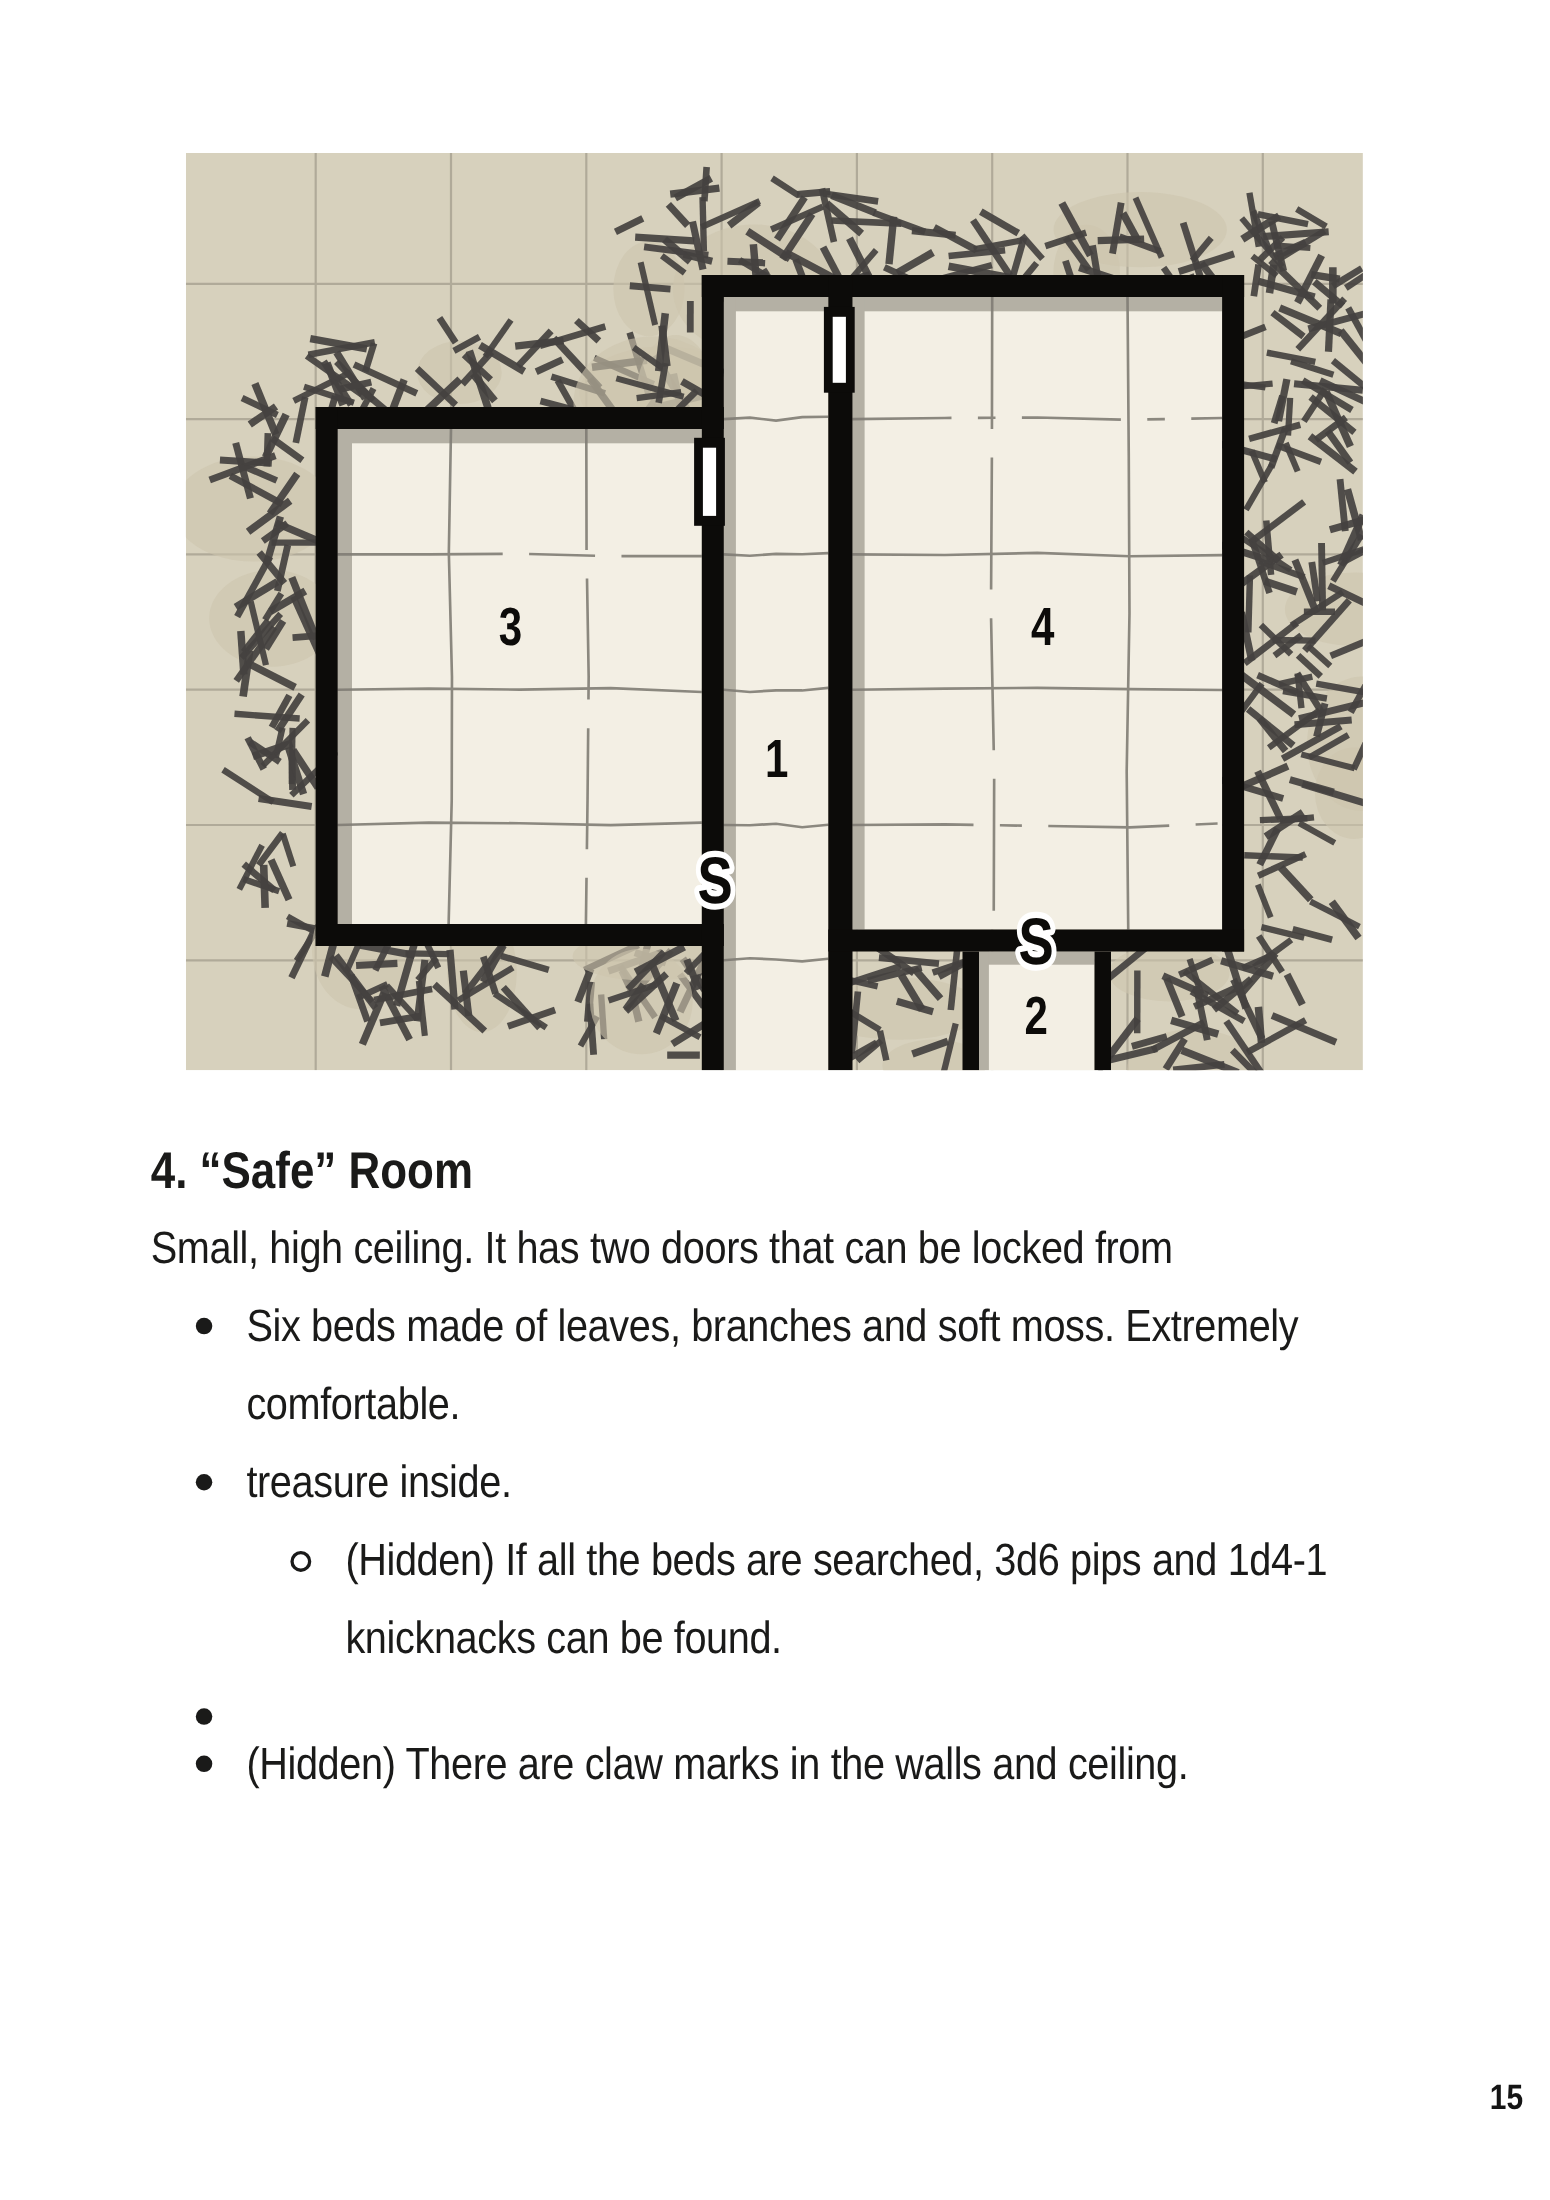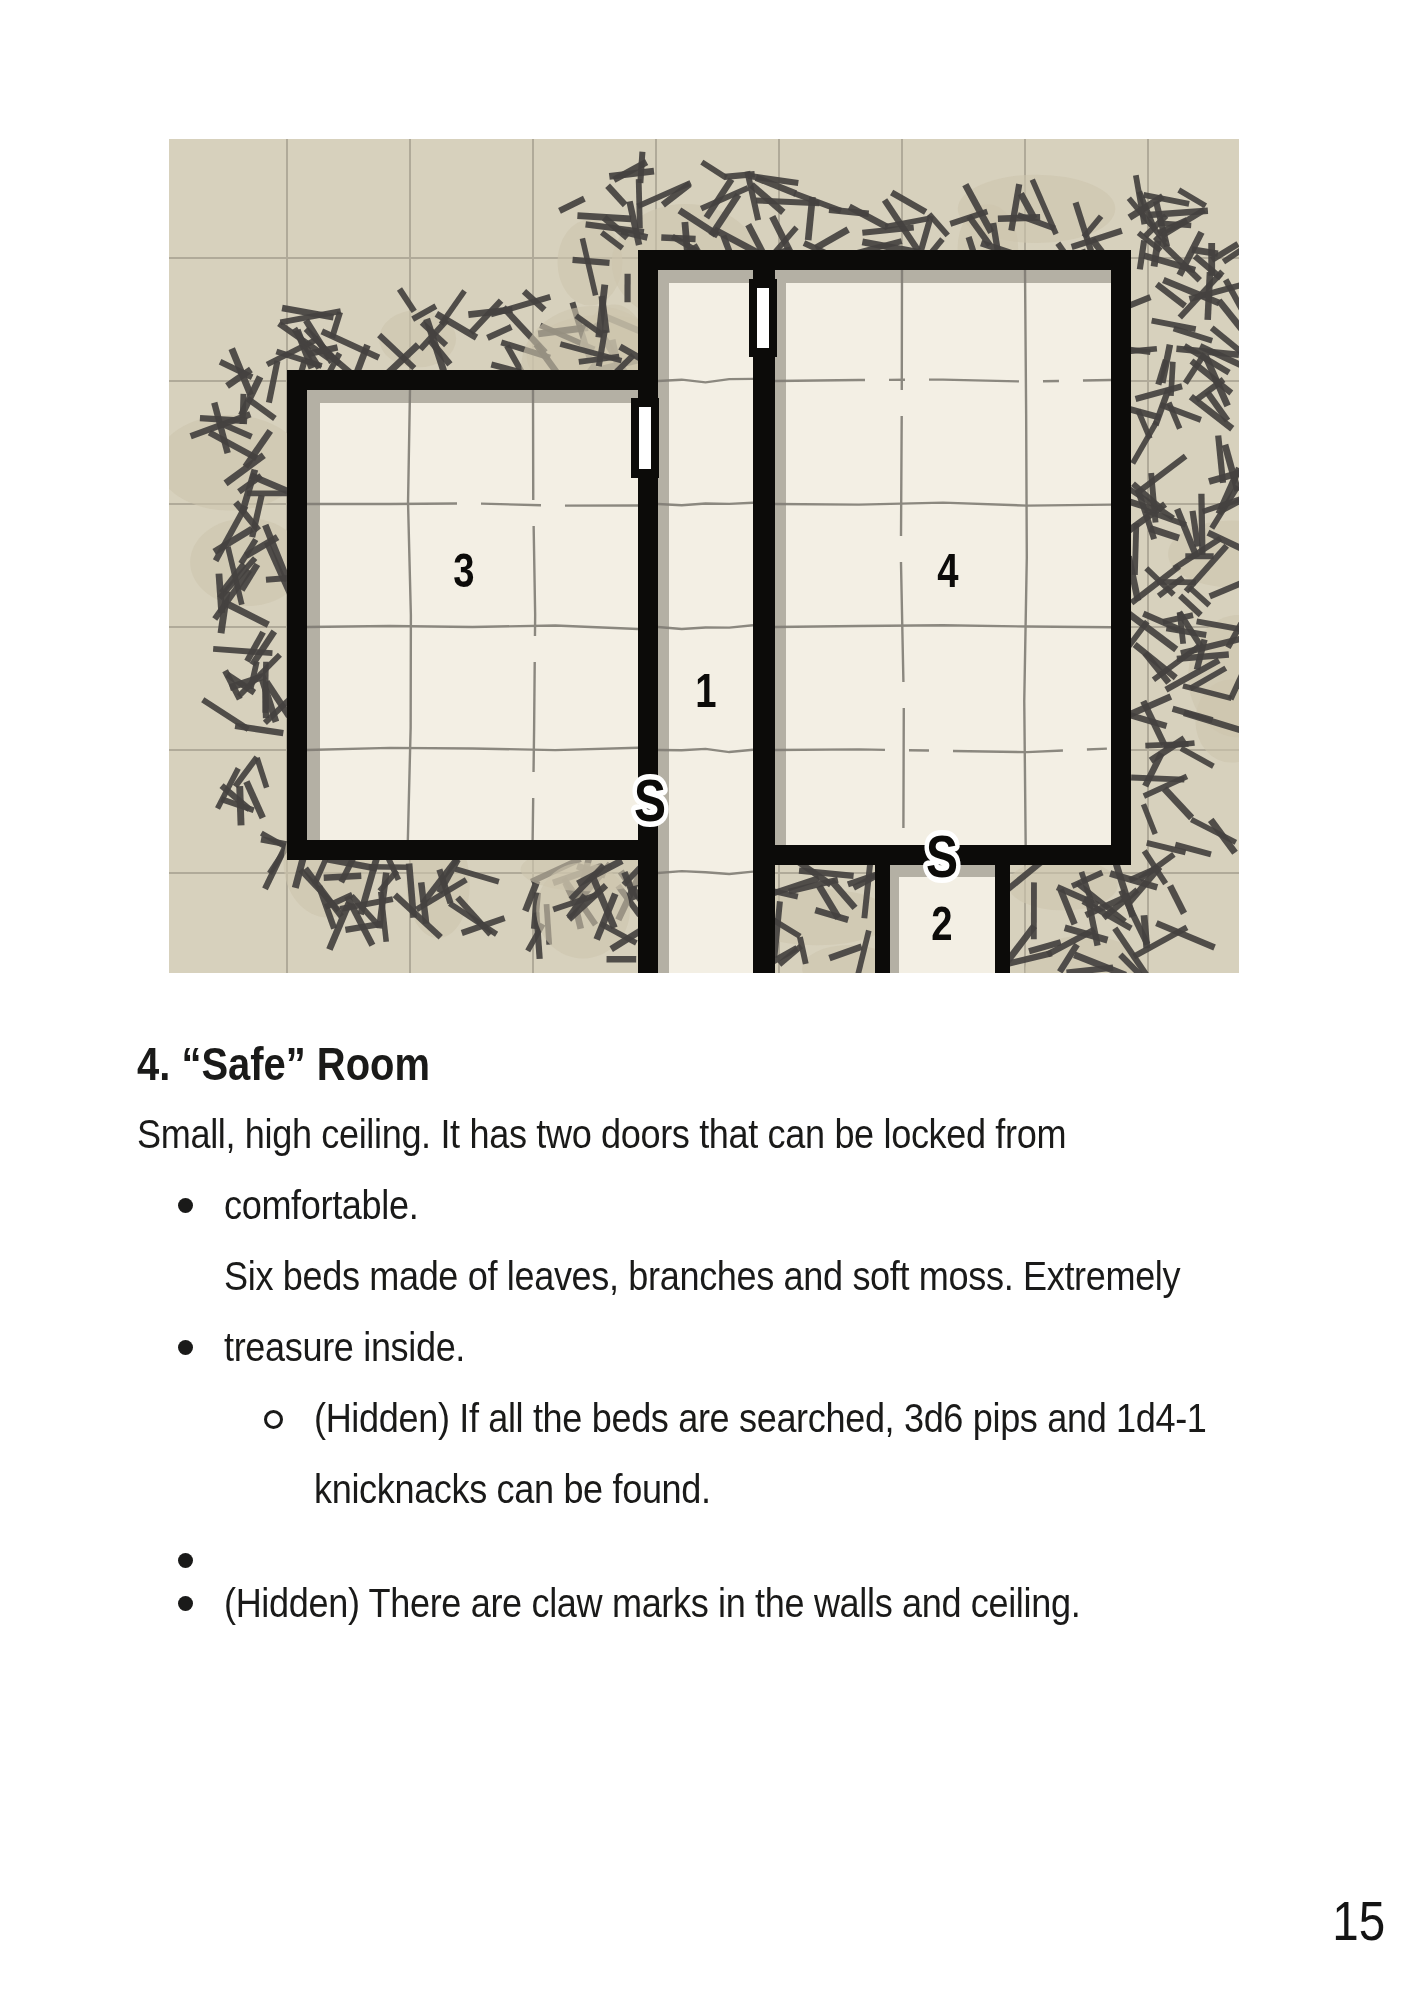--- a/index.html
+++ b/index.html
@@ -12,21 +12,21 @@
   .line{height:71px;line-height:71px;font-size:41px;letter-spacing:-0.4px;text-decoration:underline;}
   .cond{display:inline-block;transform:scaleX(0.88);transform-origin:0 50%;white-space:pre;}
   .heading{margin:0;height:71px;line-height:71px;font-size:47px;font-weight:700;}
   .heading .cond{transform:scaleX(0.85);}
   .bullet-row{display:flex;align-items:flex-start;}
   .marker{flex:0 0 auto;border-radius:50%;}
   .marker.disc{width:15px;height:15px;background:#1a1a19;margin-top:28px;}
   .marker.circle{width:13px;height:13px;background:transparent;border:3.5px solid #1a1a19;margin-top:27px;}
   .lvl1 .marker{margin-left:41px;margin-right:31px;}
   .lvl2 .marker{margin-left:127px;margin-right:31px;}
-  .pageno{position:absolute;top:1888px;right:24px;font-size:56px;color:#141414;}
+  .pageno{position:absolute;top:1888px;right:24px;font-size:32px;color:#141414;font-weight:bold;}
   .pageno .cond{transform:scaleX(0.85);transform-origin:100% 50%;}
 </style>
 </head>
 <body>
 
 <div class="page">
 
   <div id="map">
       <svg viewBox="0 0 1070 834" width="1070" height="834">
         <rect x="0" y="0" width="1070" height="834" fill="#d7d1bd"></rect>
@@ -560,22 +560,22 @@
 
   <section class="text-block">
     <h1 class="heading"><span class="cond">4. “Safe” Room</span></h1>
     <div id="paragraph">
         <div class="line"><span class="cond">Small, high ceiling. It has two doors that can be locked from</span></div>
       </div>
     <div id="bullets">
         <div class="bullet-row lvl1">
           <span class="marker disc"></span>
           <div>
+            <div class="line"><span class="cond">Six beds made of leaves, branches and soft moss. Extremely</span></div>
             <div class="line"><span class="cond">comfortable.</span></div>
-            <div class="line"><span class="cond">Six beds made of leaves, branches and soft moss. Extremely</span></div>
           </div>
         </div>
         <div class="bullet-row lvl1">
           <span class="marker disc"></span>
           <div>
             <div class="line"><span class="cond">treasure inside.</span></div>
           </div>
         </div>
         <div class="bullet-row lvl2">
           <span class="marker circle"></span>

